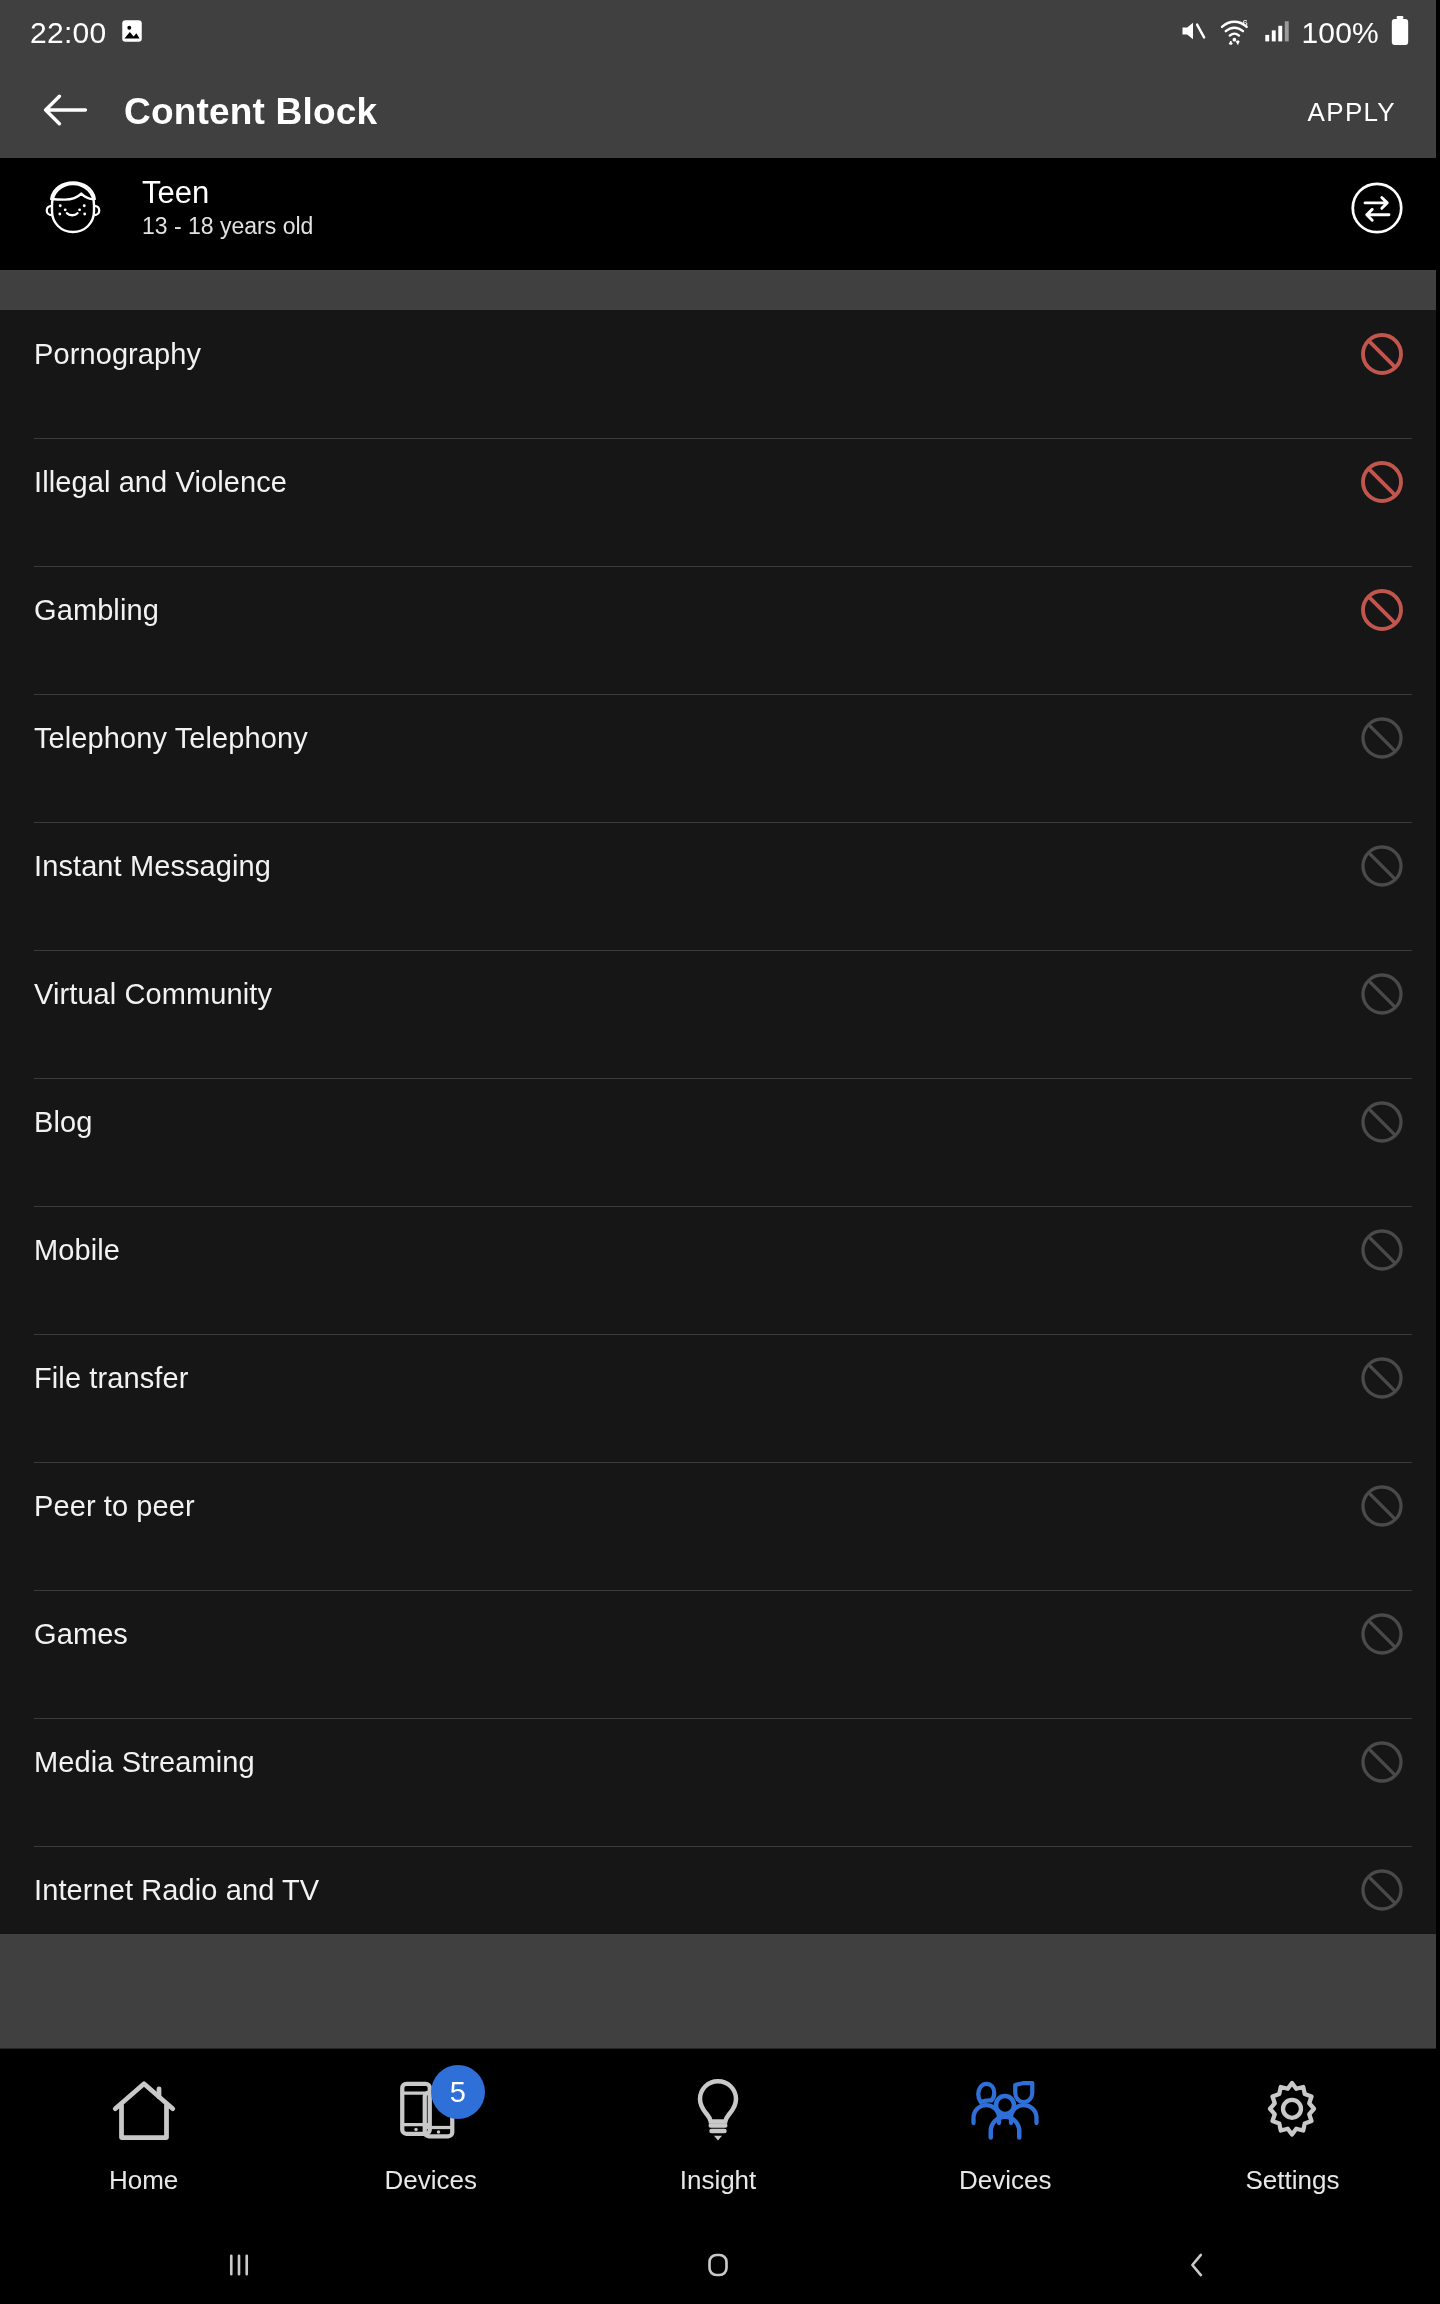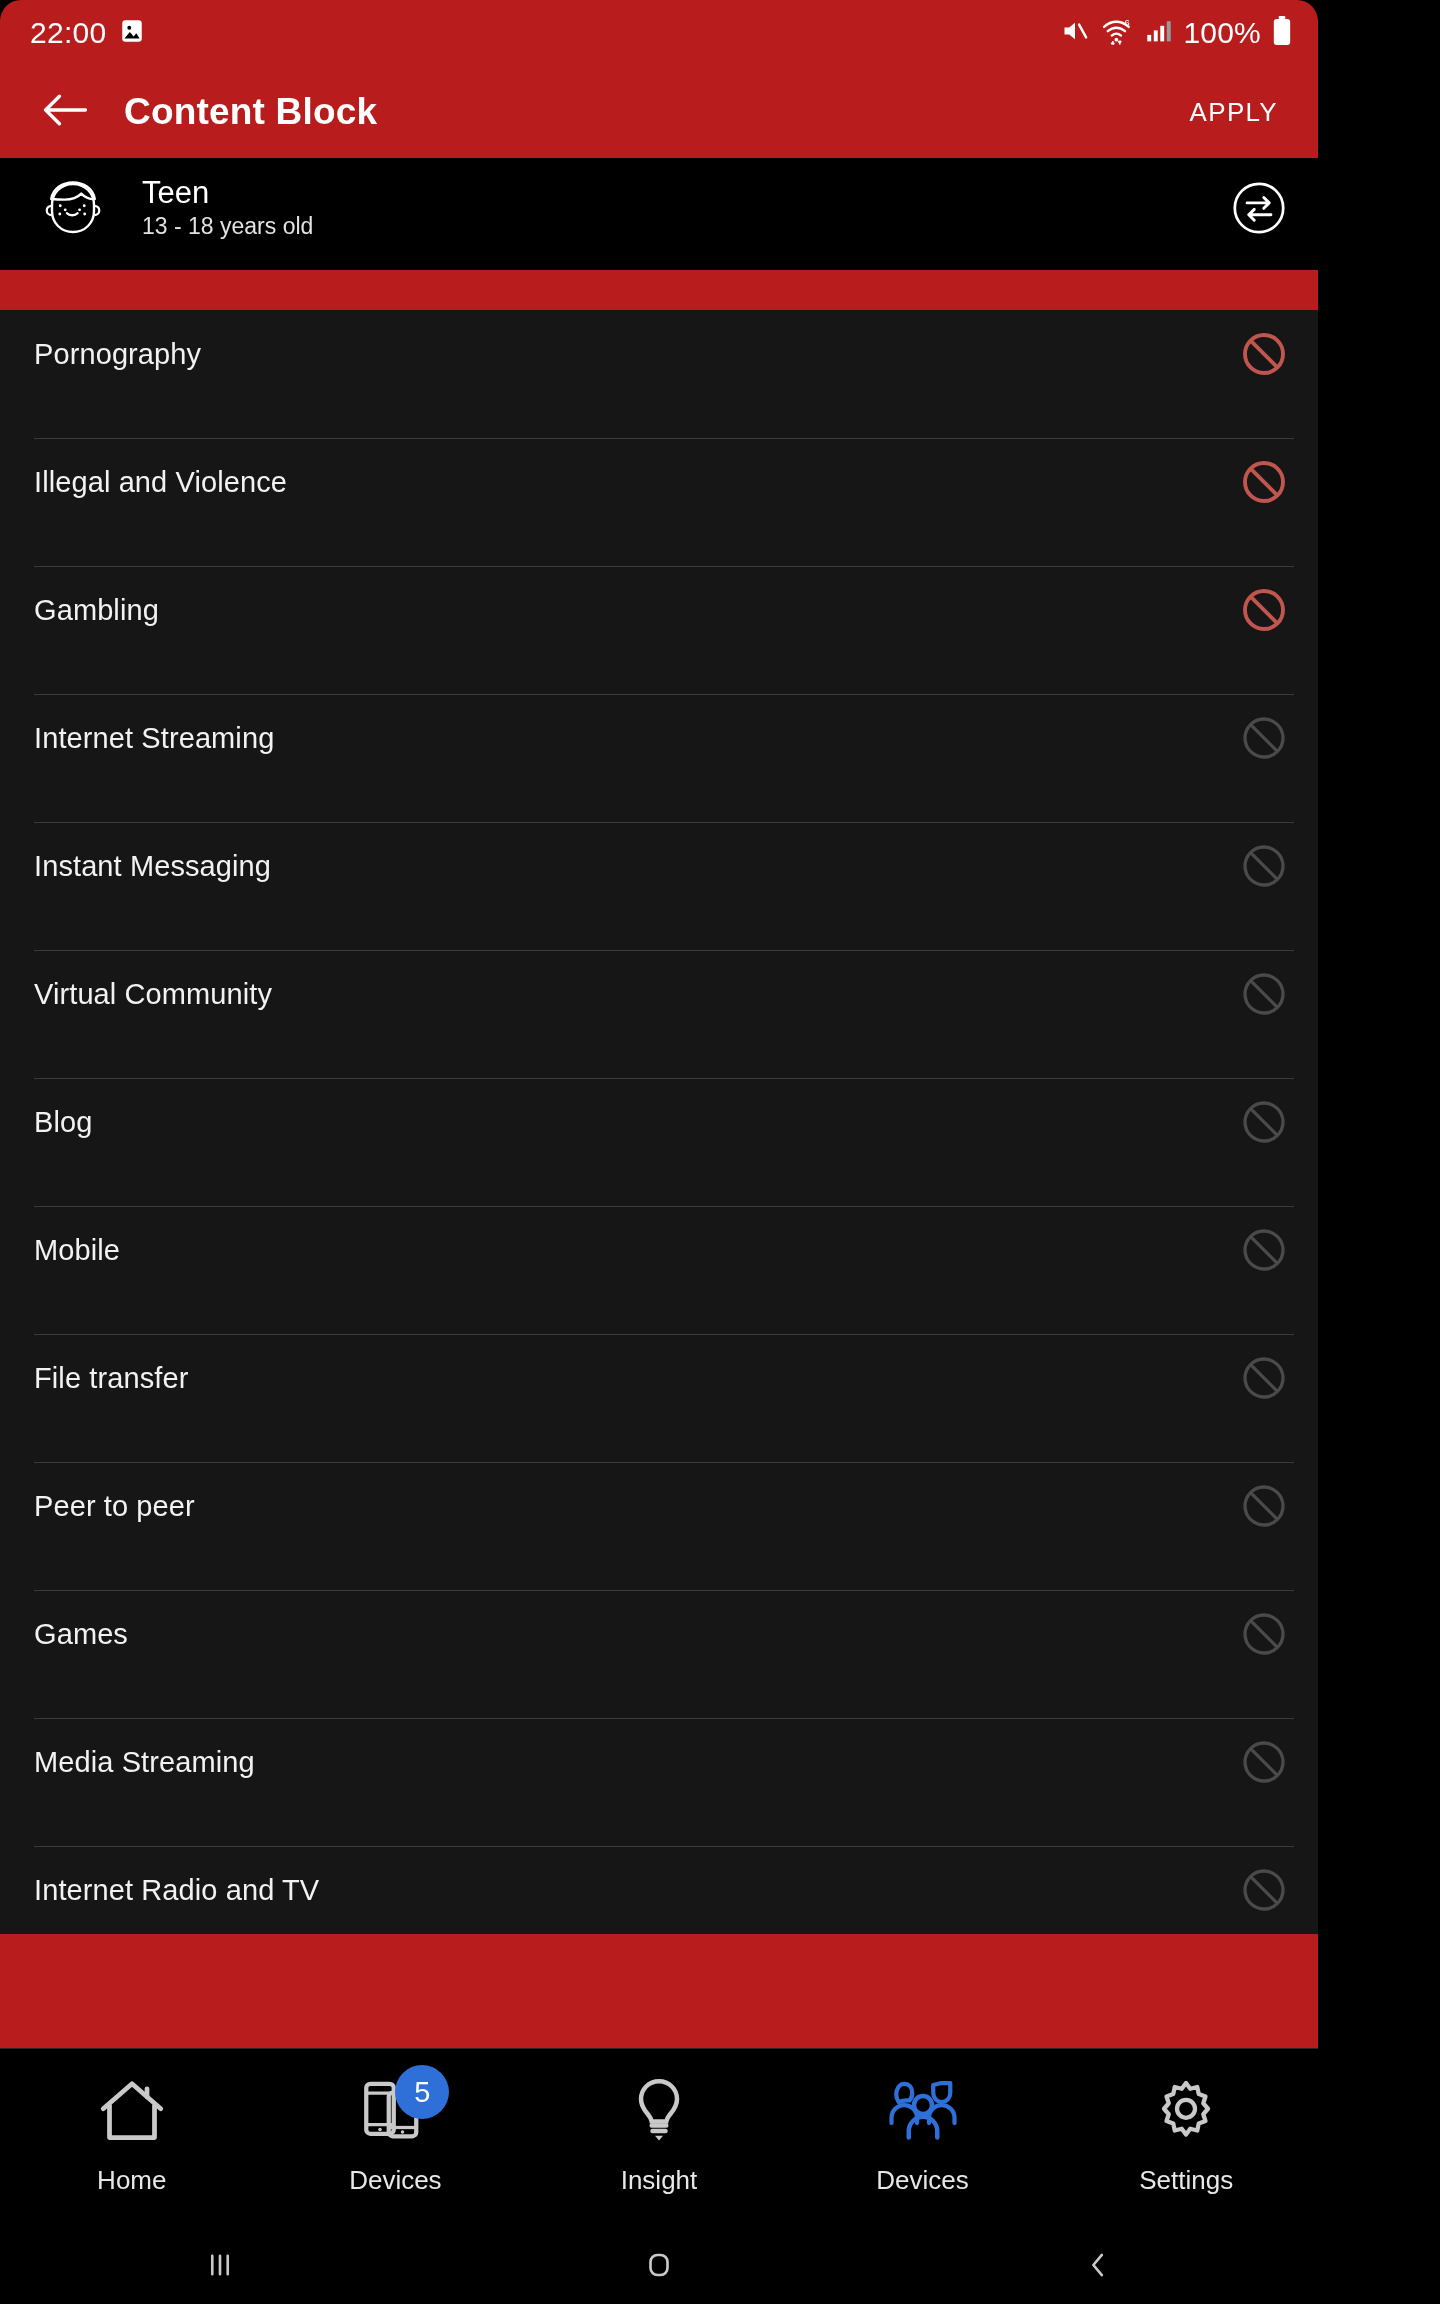--- a/index.html
+++ b/index.html
@@ -2,21 +2,21 @@
 <html><head>
 <meta charset="utf-8">
 <style>
   * { margin:0; padding:0; box-sizing:border-box; }
   html, body {
     width:1440px; height:2304px;
     background:#000;
     font-family:"Liberation Sans", sans-serif;
     overflow:hidden;
   }
-  .screen { position:relative; width:1318px; height:2304px; background:#b91c1c;border-radius:21px; }
+  .screen { position:relative; width:1436px; height:2304px; background:#404040; }
 
   
   .statusbar {
     height:66px; display:flex; align-items:center;
     justify-content:space-between; padding:0 26px 0 30px;
     color:#fff;
   }
   .sb-left { display:flex; align-items:center; gap:12px; }
   .sb-time { font-size:30px; letter-spacing:.3px; color:#fff; }
   .sb-right { display:flex; align-items:center; gap:11px; }
@@ -199,21 +199,21 @@
           </svg></span>
       </div>
       <div class="row">
         <span class="row-label">Gambling</span>
         <span class="block-ico"><svg width="48" height="48" viewBox="0 0 26 26">
             <circle cx="13" cy="13" r="10.3" fill="none" stroke="#c0564e" stroke-width="2.1"></circle>
             <path d="M5.9 5.9l14.2 14.2" stroke="#c0564e" stroke-width="2.1" stroke-linecap="round"></path>
           </svg></span>
       </div>
       <div class="row">
-        <span class="row-label">Internet Streaming</span>
+        <span class="row-label">Telephony Telephony</span>
         <span class="block-ico"><svg width="48" height="48" viewBox="0 0 26 26">
             <circle cx="13" cy="13" r="10.3" fill="none" stroke="#4a4a4a" stroke-width="1.8"></circle>
             <path d="M5.9 5.9l14.2 14.2" stroke="#4a4a4a" stroke-width="1.8" stroke-linecap="round"></path>
           </svg></span>
       </div>
       <div class="row">
         <span class="row-label">Instant Messaging</span>
         <span class="block-ico"><svg width="48" height="48" viewBox="0 0 26 26">
             <circle cx="13" cy="13" r="10.3" fill="none" stroke="#4a4a4a" stroke-width="1.8"></circle>
             <path d="M5.9 5.9l14.2 14.2" stroke="#4a4a4a" stroke-width="1.8" stroke-linecap="round"></path>

